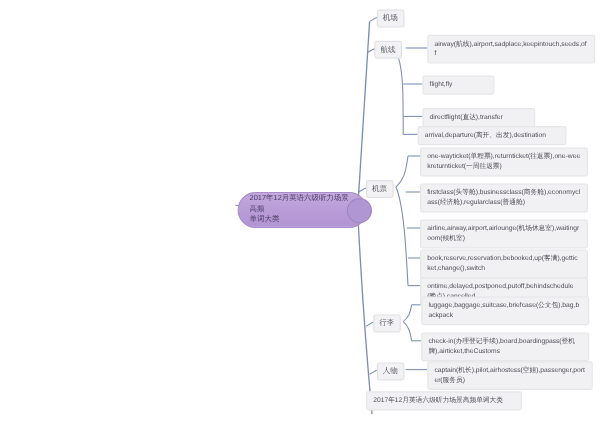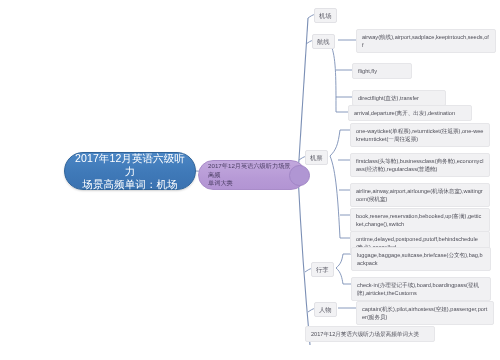--- a/index.html
+++ b/index.html
@@ -108,24 +108,20 @@
 
       <path d="M336,268 C341,264 342,260 343,254" stroke-width="0.9"></path>
       <path d="M336,268 C341,272 342,278 343,284" stroke-width="0.9"></path>
       <path d="M343,254 L351,254"></path>
       <path d="M343,284 L351,284"></path>
 
       <path d="M338,333 L352,333"></path>
     </g>
   </svg>
 
-  <div class="root-node">
-    <div class="txt">2017年12月英语六级听力
-场景高频单词：机场</div>
-  </div>
 
   <div class="central-node">
     <div class="txt">2017年12月英语六级听力场景高频
 单词大类</div>
   </div>
 
   <div class="hub-dot"></div>
 
   <div class="branch-label" style="left:314px;top:8px;">机场</div>
   <div class="branch-label" style="left:312px;top:34px;">航线</div>

